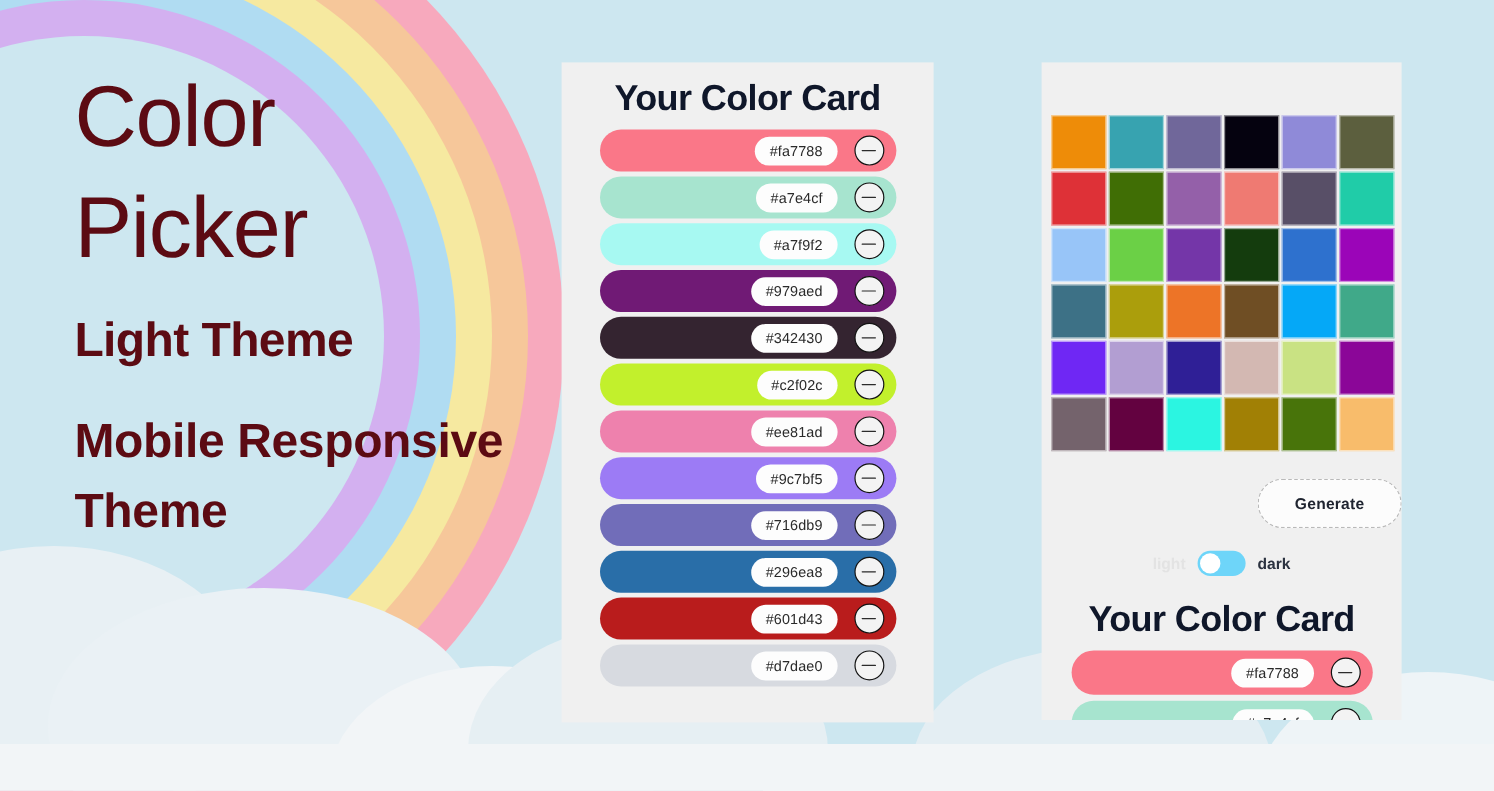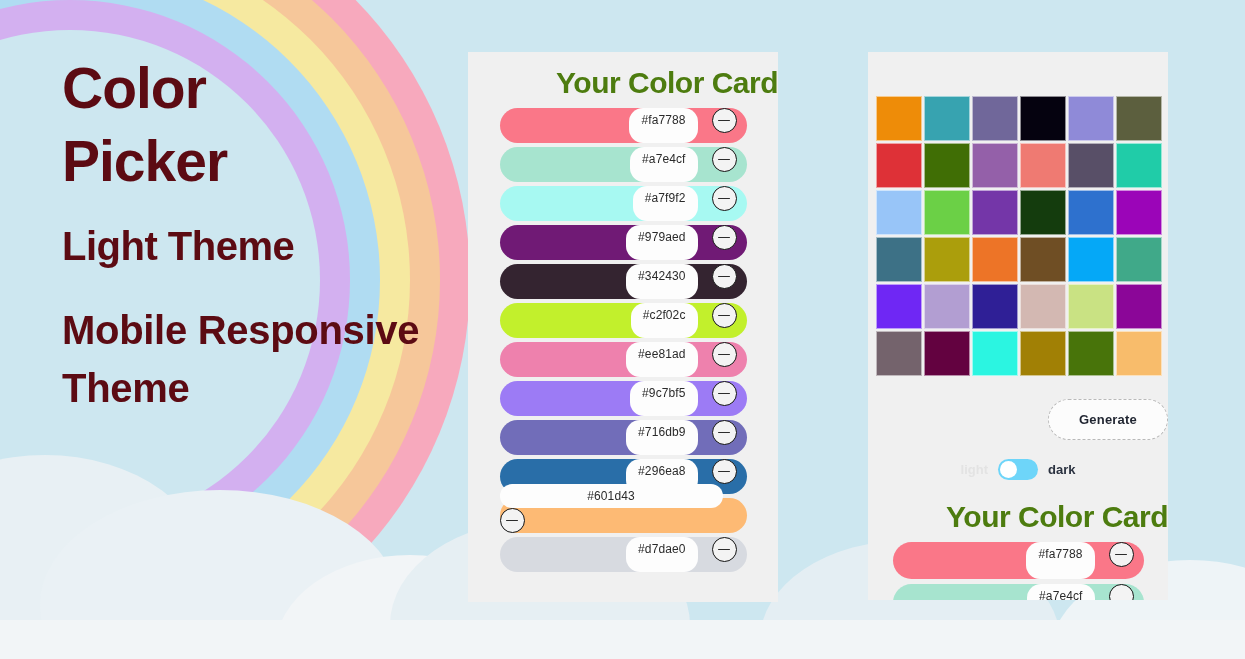--- a/index.html
+++ b/index.html
@@ -35,22 +35,22 @@
 
   
   #hero {
     position: absolute;
     left: 62px; top: 52px;
     width: 420px;
     z-index: 5;
     color: #5c0b13;
   }
   #hero .title {
-    font-size: 57px;
-    font-weight: bold;
+    font-size: 72px;
+    font-weight: normal;
     line-height: 1.28;
     letter-spacing: -1px;
   }
   #hero .sub {
     margin-top: 26px;
     font-size: 40px;
     font-weight: bold;
     letter-spacing: -0.5px;
   }
   #hero .sub2 {
@@ -65,33 +65,34 @@
   .panel {
     position: absolute;
     background: #f0f0f0;
     overflow: hidden;
     z-index: 6;
   }
   #panel-center { left: 468px; top: 52px; width: 310px; height: 550px; }
   #panel-right  { left: 868px; top: 52px; width: 300px; height: 548px; }
 
   .card-title {
-    text-align: right;
-    color: #4d7c0f;
+    text-align: center;
+    color: #0f172a;
     font-weight: bold;
     letter-spacing: -0.5px;
   }
   #panel-center .card-title { font-size: 30px; margin-top: 14px; }
   #panel-right  .card-title { font-size: 30px; }
 
   
   .color-list { margin-top: 8px; }
   .color-row {
     position: relative;
     display: flex;
+    align-items: center;
     justify-content: flex-end;
     height: 35px;
     margin: 0 auto 4px auto;
     border-radius: 18px;
     padding-right: 10px;
   }
   #panel-center .color-row { width: 247px; }
   #panel-right  .color-row { width: 251px; height: 37px; border-radius: 19px; margin-bottom: 5px; }
 
   .hex-pill {
@@ -263,21 +264,21 @@
           <span class="minus-btn">
             <span class="bar"></span>
           </span>
         </div>
         <div class="color-row" style="background: rgb(41, 110, 168);">
           <span class="hex-pill">#296ea8</span>
           <span class="minus-btn">
             <span class="bar"></span>
           </span>
         </div>
-        <div class="color-row" style="background: #fdba74; flex-direction: column;">
+        <div class="color-row" style="background: #b91c1c;">
           <span class="hex-pill">#601d43</span>
           <span class="minus-btn">
             <span class="bar"></span>
           </span>
         </div>
         <div class="color-row" style="background: rgb(215, 218, 224);">
           <span class="hex-pill">#d7dae0</span>
           <span class="minus-btn">
             <span class="bar"></span>
           </span>

